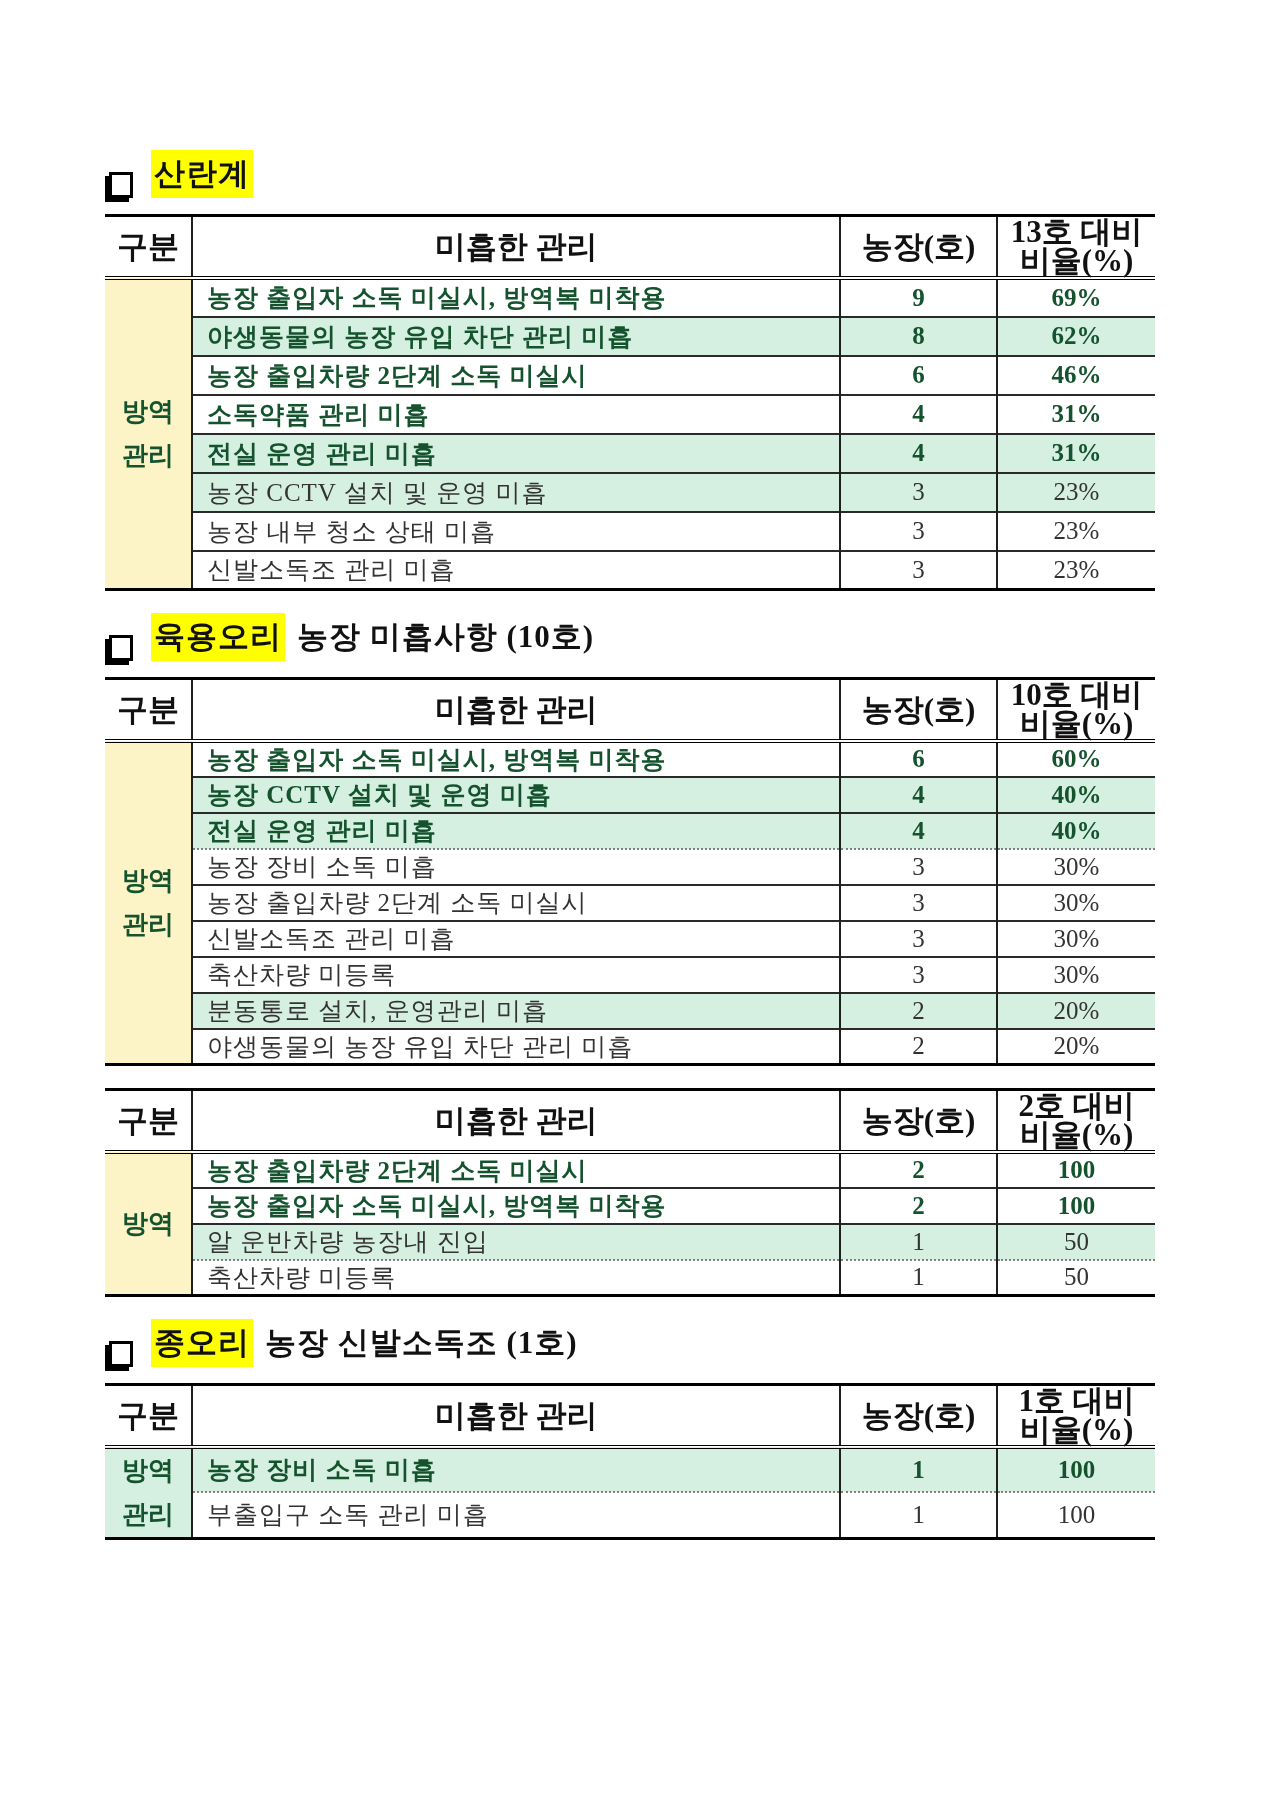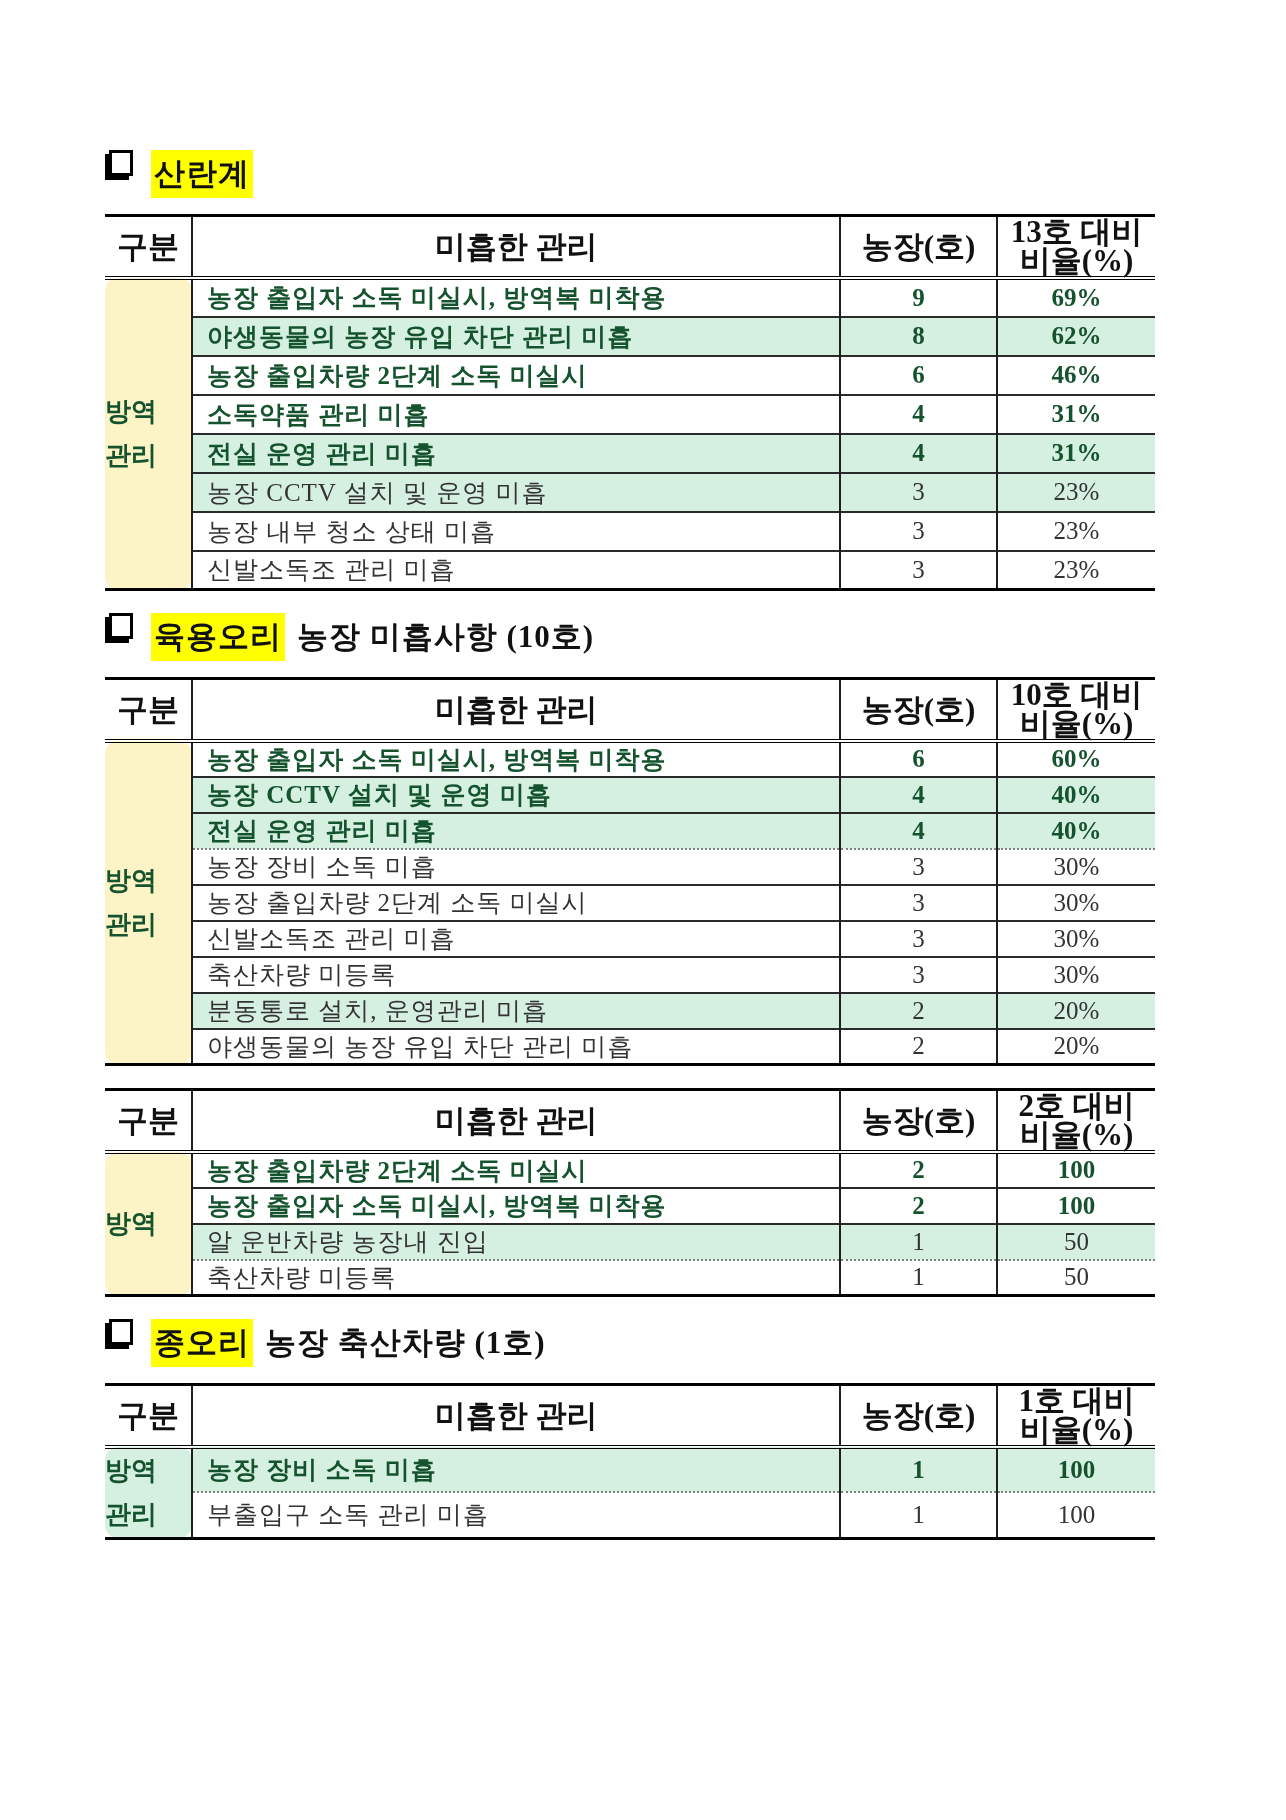--- a/index.html
+++ b/index.html
@@ -5,21 +5,21 @@
   * { margin:0; padding:0; box-sizing:border-box; }
   html,body { background:#ffffff; }
   body {
     width:1286px; height:1820px; overflow:hidden;
     padding:150px 80px 0 105px;
     font-family:"Liberation Serif","DejaVu Serif",serif;
     color:#000;
   }
   .section { margin-bottom:22px; }
   .heading {
-    display:flex; align-items:flex-start;
+    display:flex; align-items:flex-end;
     font-size:31px; font-weight:700; line-height:48px;
     margin-bottom:16px; letter-spacing:1px; color:#111;
   }
   .checkbox {
     display:inline-block; width:24px; height:26px;
     border:3px solid #000; background:#fff;
     box-shadow:-4px 4px 0 0 #000;
     margin:0 18px 0 4px; flex:0 0 auto;
   }
   .title-hl { background:var(--hl-yellow); padding:0 3px; }
@@ -42,22 +42,22 @@
   tbody td {
     border-top:2px solid #2a2a2a; border-bottom:none;
     vertical-align:middle; color:#333;
   }
   tr.dotted > td { border-top:2px dotted #808080; }
   tr.em > td { font-weight:700; color:#14532d; }
   tr.hl-row > td { background:var(--mint); }
   .issue-cell { text-align:left; padding-left:14px; letter-spacing:1px; }
   .num-cell { text-align:center; }
   .group-cell {
-    background:var(--group-bg); text-align:left; vertical-align:middle;
-    font-weight:700; color:#111; line-height:44px; font-size:26px;border-radius:13px;
+    background:var(--group-bg); text-align:center; vertical-align:middle;
+    font-weight:700; color:#111; line-height:44px; font-size:26px;
   }
   .sec-0 tbody td { height:39px; }
   .sec-1 tbody td, .sec-2 tbody td { height:36px; }
   .sec-3 tbody td { height:45px; }
 </style>
 </head>
 <body>
 
 <main>
   <section class="section sec-0">
@@ -254,21 +254,21 @@
             <td class="num-cell col-last">50</td>
           </tr>
         </tbody>
     </table>
   </section>
 
   <section class="section sec-3">
     <div class="heading">
       <span class="checkbox"></span>
       <span class="title-hl">종오리</span>
-      <span class="title-rest">농장 축산차량 (1호)</span>
+      <span class="title-rest">농장 신발소독조 (1호)</span>
     </div>
     <table>
       <colgroup>
         <col style="width:87px">
           <col style="width:648px">
           <col style="width:157px">
           <col style="width:158px">
       </colgroup>
       <thead>
         <tr>

